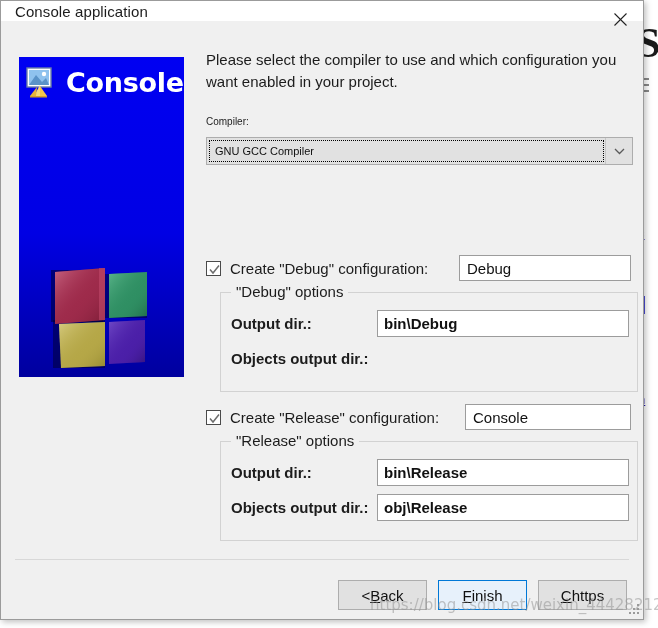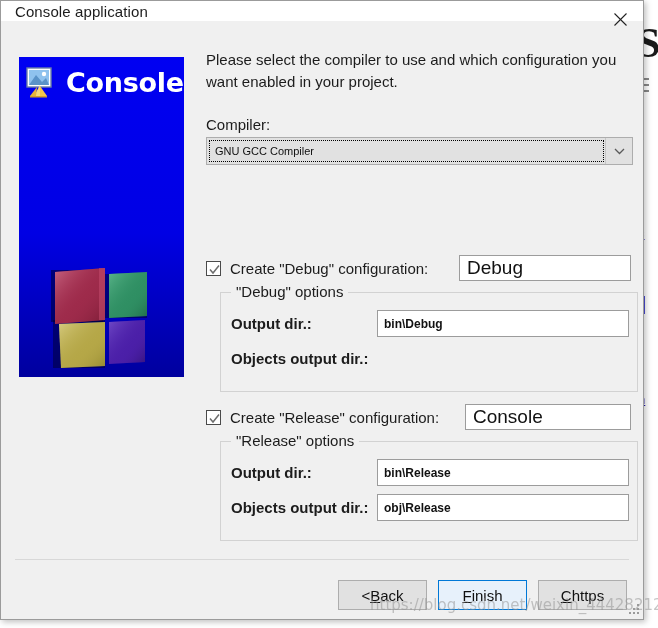--- a/index.html
+++ b/index.html
@@ -142,21 +142,21 @@
     position: absolute;
     left: 205px; top: 12px;
     width: 432px;
     font-size: 15px;
     color: #1c1c1c;
     line-height: 1.45;
   }
   #compiler-label {
     position: absolute;
     left: 205px; top: 79px;
-    font-size: 15px;
+    font-size: 10px;
     color: #1c1c1c;
   }
   #compiler-combo {
     position: absolute;
     left: 205px; top: 100px;
     width: 427px; height: 28px;
     background: #e1e1e1;
     border: 1px solid #adadad;
     box-sizing: border-box;
     display: flex;
@@ -221,21 +221,21 @@
     background: #ffffff;
     border: 1px solid #9c9c9c;
     box-sizing: border-box;
     display: flex;
     align-items: center;
     cursor: text;
   }
   #release-block .cfg-name-input { left: 259px; width: 166px; }
   .cfg-name-input span {
     margin-left: 7px;
-    font-size: 19px;
+    font-size: 15px;
     color: #111;
   }
 
   
   .groupbox {
     position: absolute;
     left: 14px; top: 37px;
     width: 418px;
     height: 100px;
     border: 1px solid #d2d2d2;
@@ -274,21 +274,21 @@
     height: 27px;
     background: #ffffff;
     border: 1px solid #9c9c9c;
     box-sizing: border-box;
     display: flex;
     align-items: center;
     cursor: text;
   }
   .dir-input span {
     margin-left: 6px;
-    font-size: 12px;
+    font-size: 15px;
     color: #111;
   }
 
   
   #footer-sep {
     position: absolute;
     left: 14px; right: 14px;
     top: 522px;
     height: 1px;
     background: #d8d8d8;

